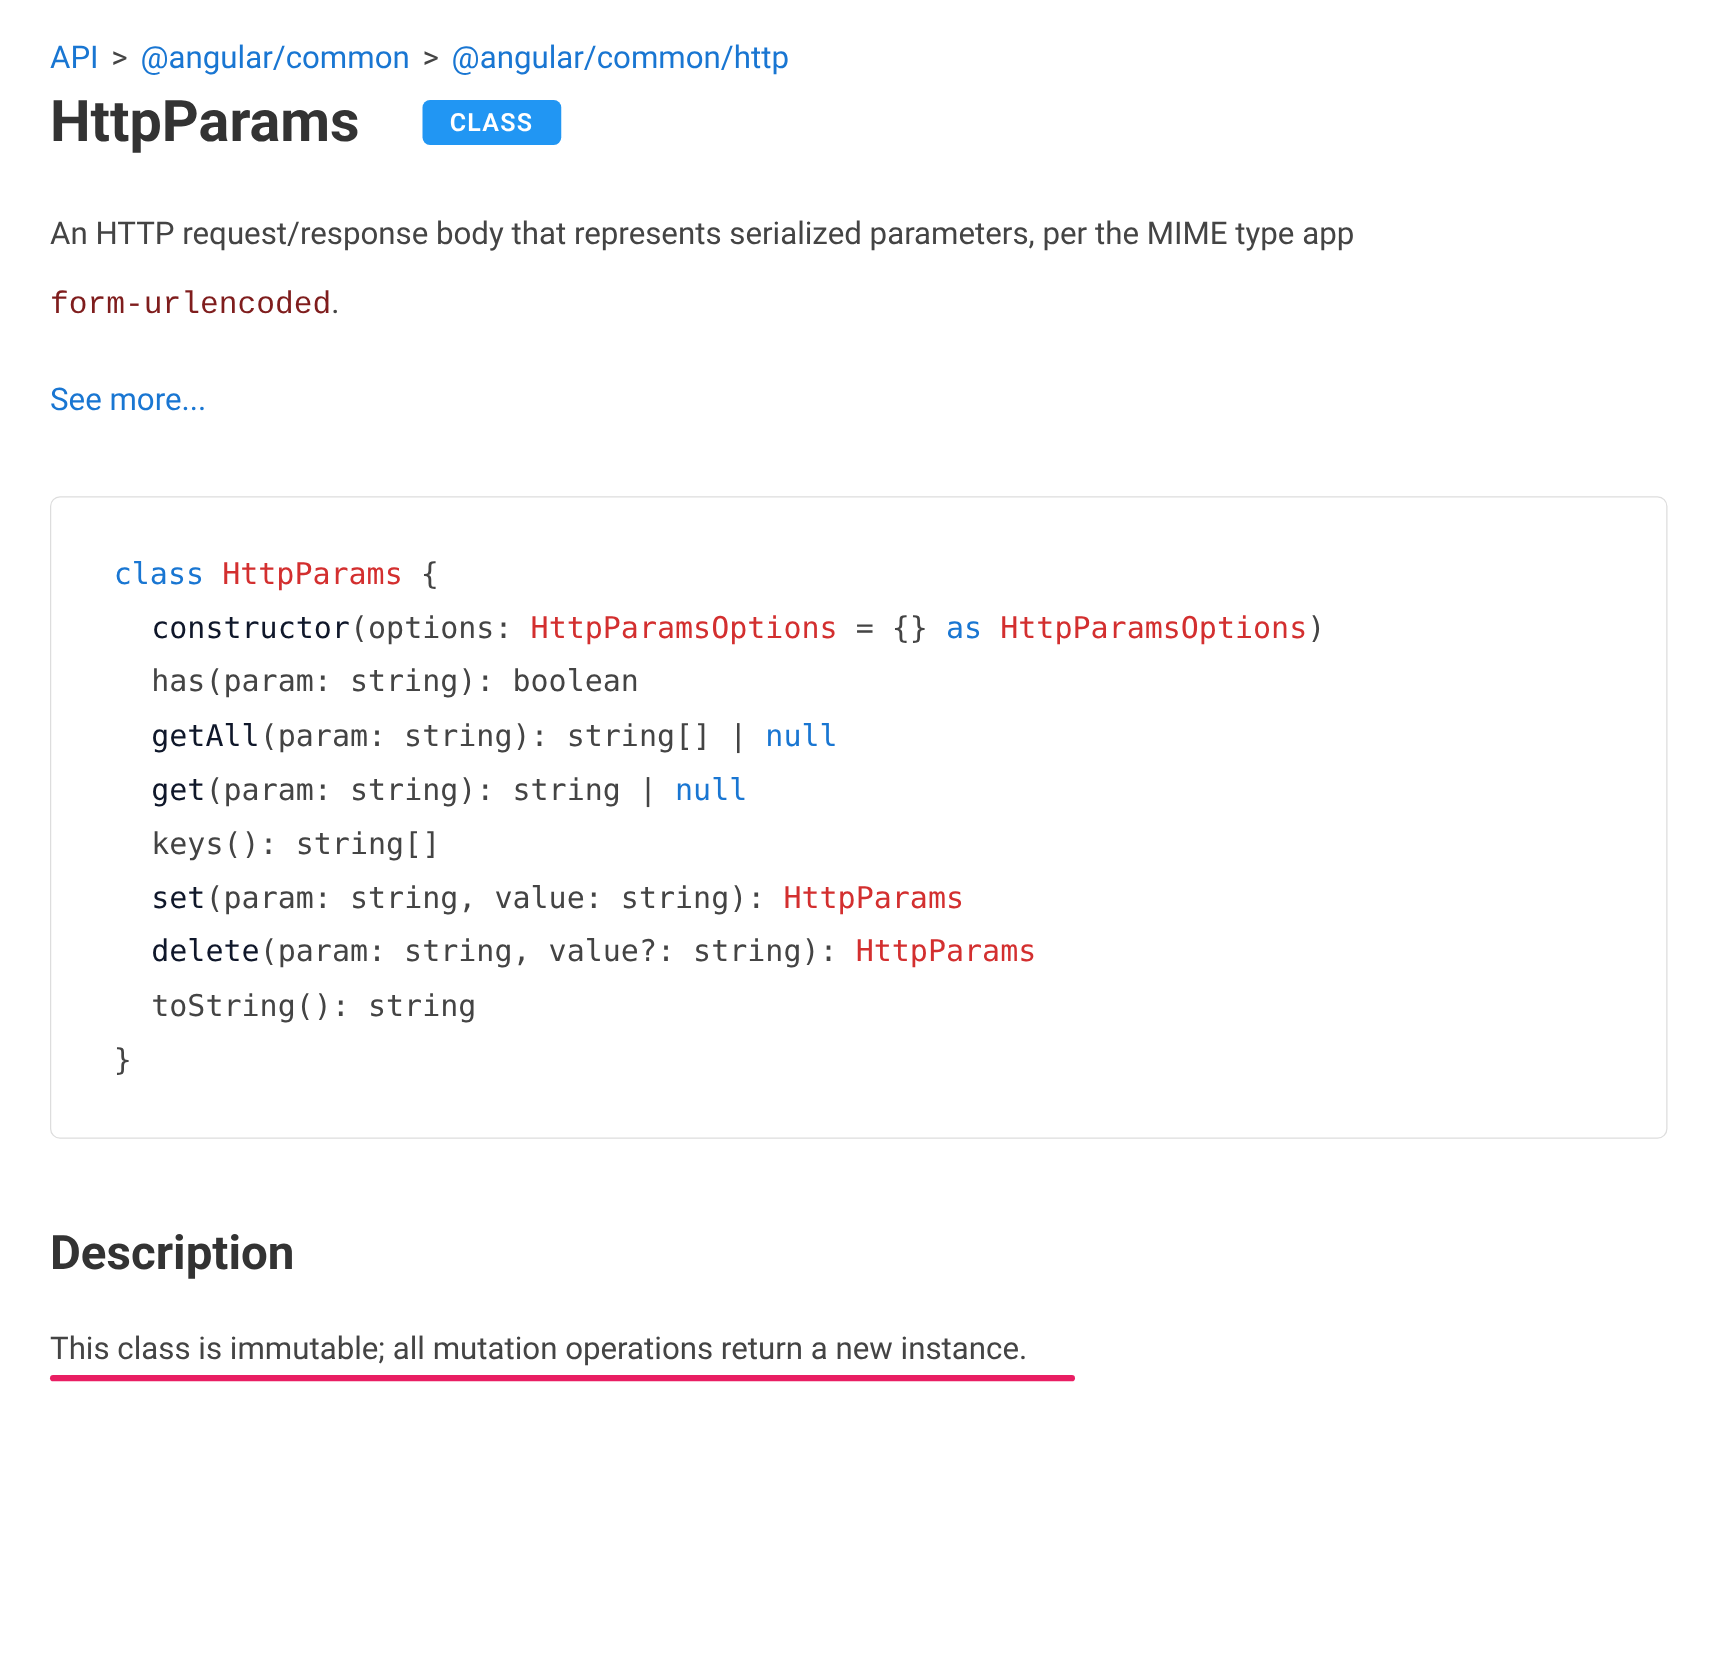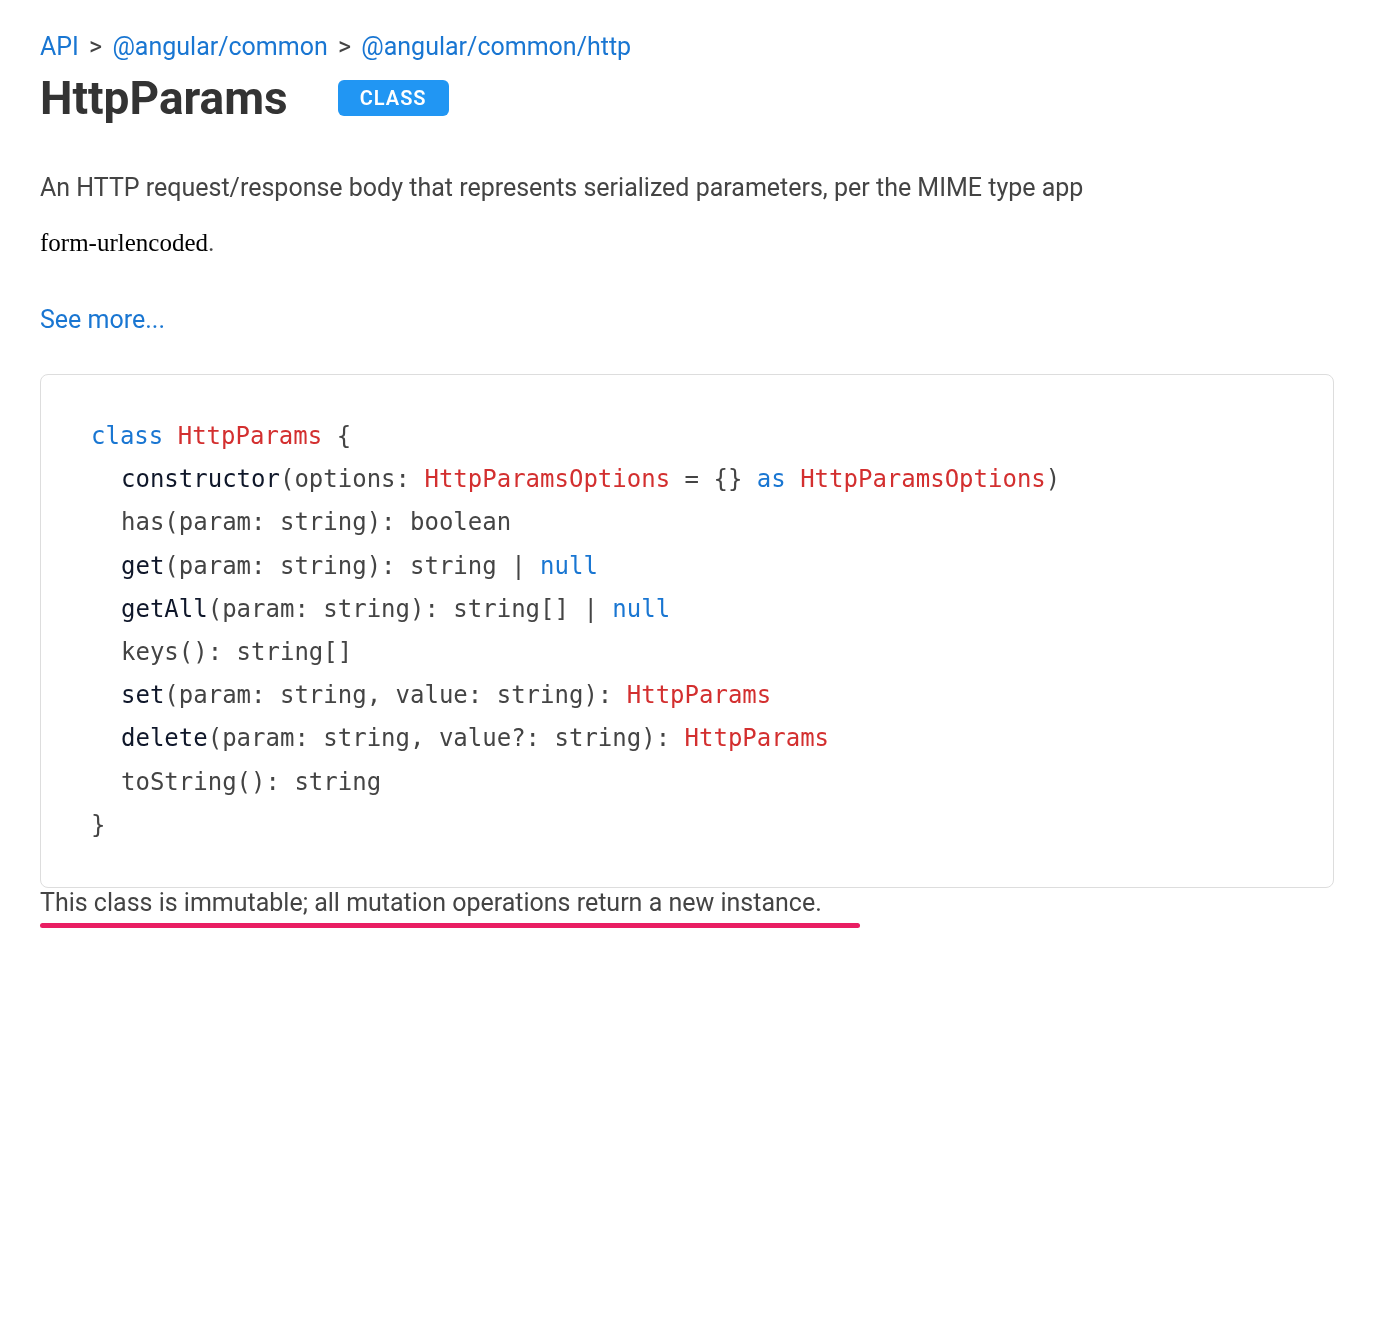--- a/index.html
+++ b/index.html
@@ -52,42 +52,43 @@
   }
   .intro {
     font-size: 25px;
     line-height: 1.8;
     color: #444;
     margin: 0 0 10px 0;
     white-space: nowrap;
     overflow: hidden;
   }
   code.inline {
-    font-family: Liberation Serif, serif;
+    font-family: Liberation Mono, monospace;
     font-size: 25px;
-    color: #000000;
+    color: #7f1d1d;
   }
   .see-more {
     color: #1976d2;
     font-size: 25px;
     text-decoration: none;
     display: inline-block;
     margin: 30px 0 40px 0;
     cursor: pointer;
   }
   .code-block {
     border: 1px solid #ddd;
     border-radius: 8px;
     padding: 40px 50px;
     font-family: ui-monospace, SFMono-Regular, Menlo, Monaco, Consolas, monospace;
     font-size: 24px;
     line-height: 1.8;
     color: #444;
     overflow-x: auto;
     background: #fff;
+    margin-top: 22px;
   }
   .code-block .kw { color: #1976d2; }        
   .code-block .typename { color: #d32f2f; }  
   .code-block .fn { color: #0f172a; }        
   .code-block .lit { color: #1976d2; }       
   .code-block .pn { color: #444; }           
   .code-block .id { color: #444; }           
   .code-line { white-space: pre; }
   .indent1 { padding-left: 30px; }
   h2.section {
@@ -133,26 +134,27 @@
   <p class="intro">
     <code class="inline">form-urlencoded</code><span>.</span>
   </p>
 
   <a class="see-more">See more...</a>
 
   <div class="code-block">
     <div class="code-line"><span class="kw">class</span> <span class="typename">HttpParams</span><span class="pn"> {</span></div>
     <div class="code-line indent1"><span class="fn">constructor</span><span class="pn">(options: </span><span class="typename">HttpParamsOptions</span><span class="pn"> = {} </span><span class="kw">as</span><span> </span><span class="typename">HttpParamsOptions</span><span class="pn">)</span></div>
     <div class="code-line indent1"><span class="id">has(param: string): boolean</span></div>
+    <div class="code-line indent1"><span class="fn">getAll</span><span class="pn">(param: string): string[] | </span><span class="lit">null</span></div>
     <div class="code-line indent1"><span class="fn">get</span><span class="pn">(param: string): string | </span><span class="lit">null</span></div>
-    <div class="code-line indent1"><span class="fn">getAll</span><span class="pn">(param: string): string[] | </span><span class="lit">null</span></div>
     <div class="code-line indent1"><span class="id">keys(): string[]</span></div>
     <div class="code-line indent1"><span class="fn">set</span><span class="pn">(param: string, value: string): </span><span class="typename">HttpParams</span></div>
     <div class="code-line indent1"><span class="fn">delete</span><span class="pn">(param: string, value?: string): </span><span class="typename">HttpParams</span></div>
     <div class="code-line indent1"><span class="id">toString(): string</span></div>
     <div class="code-line"><span class="pn">}</span></div>
   </div>
 
+  <h2 class="section">Description</h2>
 
   <p class="desc-text">This class is immutable; all mutation operations return a new instance.</p>
   <div class="underline-bar"></div>
 
 </div>
 
 </body></html>

